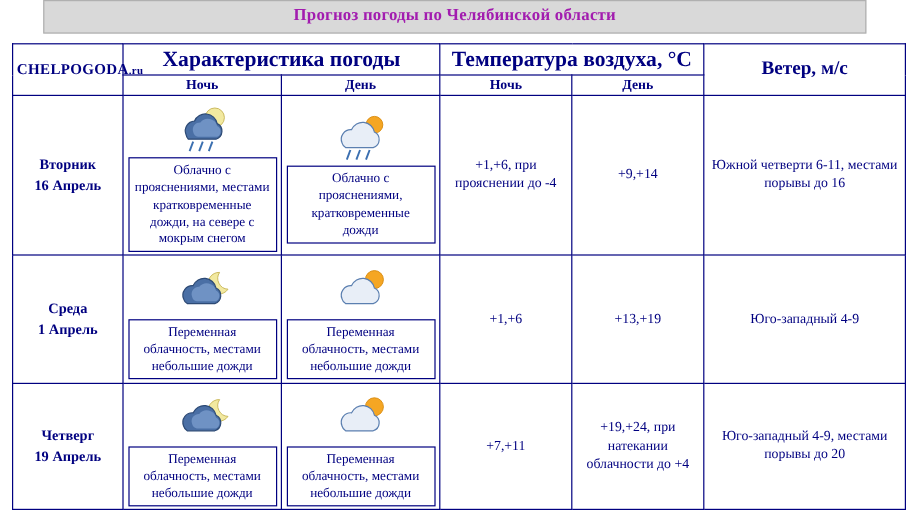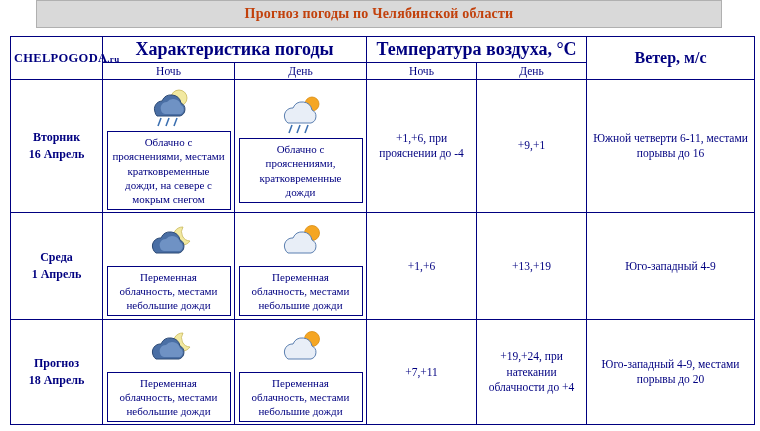--- a/index.html
+++ b/index.html
@@ -30,21 +30,21 @@
     border: 1px solid #b0b0b0;
     box-sizing: border-box;
     display: flex;
     align-items: center;
     justify-content: center;
   }
   .title-bar .title-text {
     font-family: "Liberation Serif", serif;
     font-size: 14px;
     font-weight: bold;
-    color: #c2410c;
+    color: #a21caf;
     letter-spacing: 0.2px;
   }
   
   table.weather {
     position: absolute;
     left: 10px;
     top: 36px;
     width: 744px;
     border-collapse: collapse;
     table-layout: fixed;
@@ -64,21 +64,21 @@
     white-space: nowrap;
   }
   .brand-cell .brand-main { font-size: 12.5px; }
   .brand-cell .brand-suffix { font-size: 9px; }
   .hdr-group {
     font-size: 18px;
     font-weight: bold;
   }
   .hdr-sub {
     font-size: 11.5px;
-    font-weight: normal;
+    font-weight: bold;
     text-align: left;
     padding-left: 8px;
   }
   .wind-hdr {
     font-size: 16px;
     font-weight: bold;
   }
   .day-cell {
     font-size: 12px;
     font-weight: bold;
@@ -189,21 +189,21 @@
                 <path d="M14 26 a8 8 0 0 1 8-11 a10 10 0 0 1 19 2 a7 7 0 0 1 -1 13 H17 a7 7 0 0 1 -3 -4 z" fill="#e8eef7" stroke="#5b7fb0" stroke-width="1"></path>
                 <line x1="21" y1="32" x2="18" y2="40" stroke="#3b6fb0" stroke-width="1.6"></line>
                 <line x1="29" y1="32" x2="26" y2="40" stroke="#3b6fb0" stroke-width="1.6"></line>
                 <line x1="37" y1="32" x2="34" y2="40" stroke="#3b6fb0" stroke-width="1.6"></line>
               </svg>
             </div>
             <div class="cond-text">Облачно с прояснениями, кратковременные дожди</div>
           </div>
         </td>
         <td class="temp-cell">+1,+6, при прояснении до -4</td>
-        <td class="temp-cell">+9,+1</td>
+        <td class="temp-cell">+9,+14</td>
         <td class="wind-cell">Южной четверти 6-11, местами порывы до 16</td>
       </tr>
 
       <tr style="height:107px">
         <td class="day-cell">
           <div>Среда</div>
           <div>1 Апрель</div>
         </td>
         <td class="cond-cell">
           <div class="cond-inner">
@@ -228,22 +228,22 @@
             <div class="cond-text">Переменная облачность, местами небольшие дожди</div>
           </div>
         </td>
         <td class="temp-cell">+1,+6</td>
         <td class="temp-cell">+13,+19</td>
         <td class="wind-cell">Юго-западный 4-9</td>
       </tr>
 
       <tr style="height:105px">
         <td class="day-cell">
-          <div>Прогноз</div>
-          <div>18 Апрель</div>
+          <div>Четверг</div>
+          <div>19 Апрель</div>
         </td>
         <td class="cond-cell">
           <div class="cond-inner">
             <div class="icon-wrap">
               <svg viewBox="0 0 60 42" width="60" height="42">
                 <path d="M44 6 a9 9 0 1 0 7 14 a9 9 0 0 1 -7 -14 z" fill="#f2e9a0" stroke="#c9b75a" stroke-width="0.8"></path>
                 <path d="M14 28 a8 8 0 0 1 8-11 a10 10 0 0 1 19 2 a7 7 0 0 1 -1 13 H17 a7 7 0 0 1 -3 -4 z" fill="#4a6fa5" stroke="#2d4a75" stroke-width="1"></path>
                 <path d="M21 26 a6 6 0 0 1 6-8 a8 8 0 0 1 14 3 a5 5 0 0 1 0 9 H25 a5 5 0 0 1 -4 -4z" fill="#6f92c4"></path>
               </svg>
             </div>

